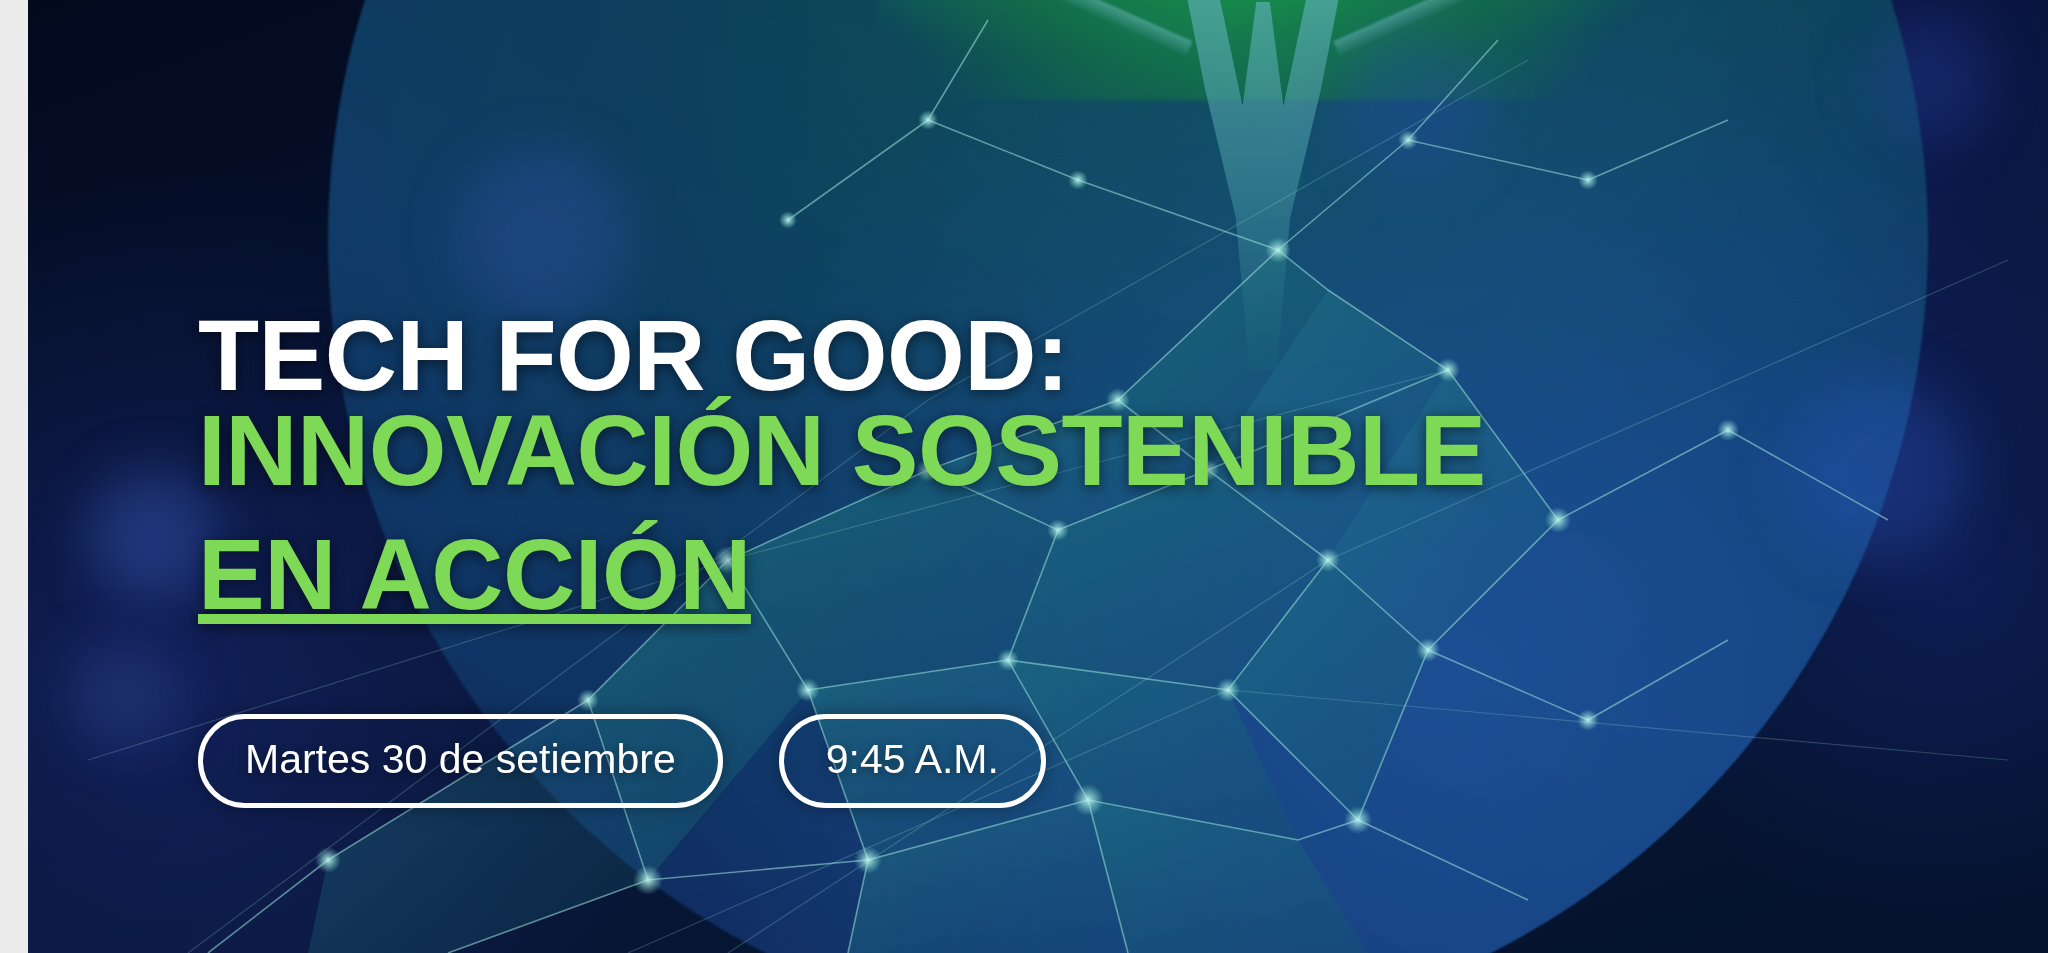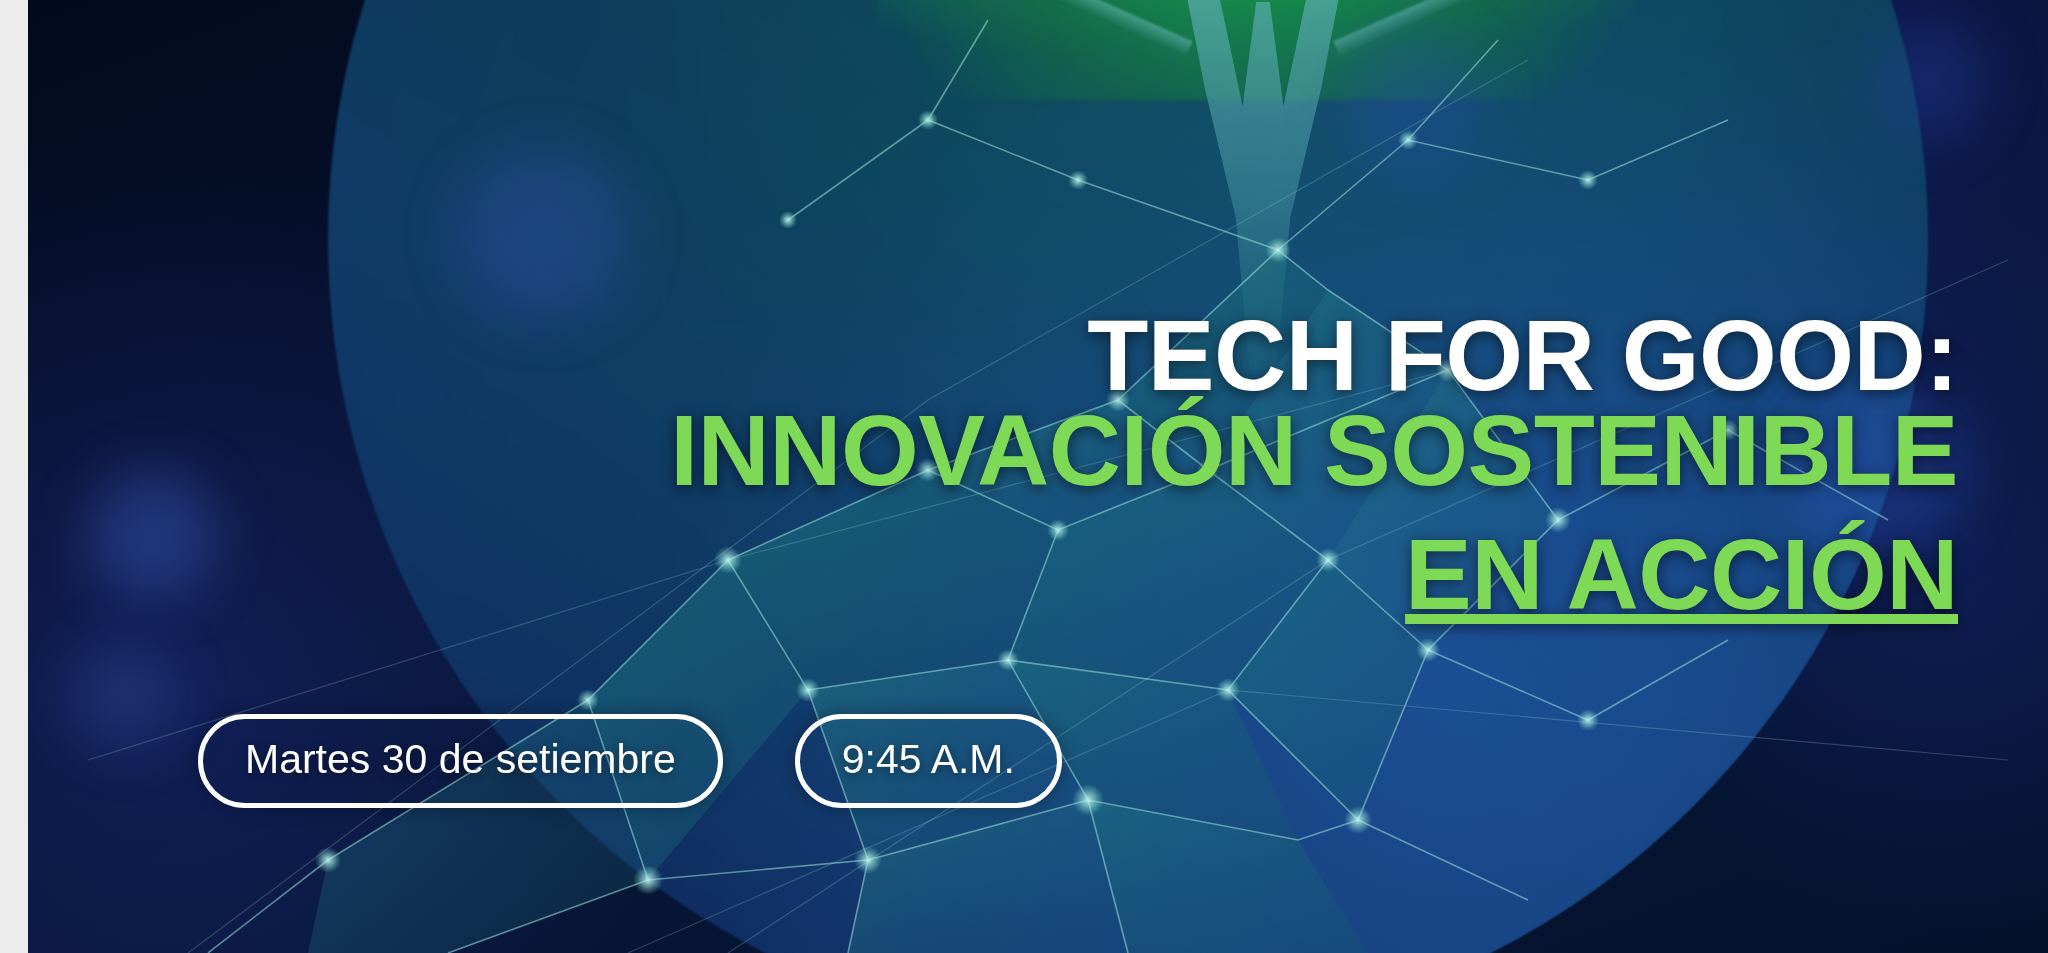--- a/index.html
+++ b/index.html
@@ -1,18 +1,18 @@
 <!DOCTYPE html>
 <html><head>
 <meta charset="utf-8">
 <style>
   html,body{margin:0;padding:0;background:#ebebeb;}
   body{width:2048px;height:953px;overflow:hidden;font-family:"Liberation Sans",sans-serif;}
 
-  #root{position:relative;width:2048px;height:953px;background:#6d28d9;text-align:right;}
+  #root{position:relative;width:2048px;height:953px;background:#6d28d9;}
 
   
   .gutter{position:absolute;left:0;top:0;width:28px;height:953px;background:#ececec;}
 
   
   .banner{
     position:absolute;left:28px;top:0;width:2020px;height:953px;overflow:hidden;
     background:
       radial-gradient(circle at 7% 72%, rgba(26,42,120,.55) 0%, rgba(26,42,120,0) 26%),
       radial-gradient(circle at 88% 12%, rgba(28,38,140,.40) 0%, rgba(28,38,140,0) 22%),
@@ -68,21 +68,21 @@
     position:absolute;left:0;width:1760px;
     font-weight:bold;letter-spacing:-.5px;line-height:1.0;
     font-size:100px;
     text-shadow:0 3px 14px rgba(0,0,0,.55);
     white-space:nowrap;
   }
   .t1{top:305px;color:#ffffff;}
   .t2{top:400px;color:#7ed957;}
   .t3{top:524px;color:#7ed957;text-decoration:underline;}
 
-  .pills{position:absolute;left:0;top:714px;display:flex;gap:72px;align-items:center;}
+  .pills{position:absolute;left:0;top:714px;display:flex;gap:56px;align-items:center;}
   .pill{
     border:5px solid #ffffff;border-radius:999px;
     color:#ffffff;font-size:41px;font-weight:400;
     padding:14px 42px 18px 42px;
     background:transparent;
     white-space:nowrap;
     text-shadow:0 2px 10px rgba(0,0,0,.45);
     box-shadow:0 0 16px rgba(0,0,0,.35);
     display:flex;align-items:center;justify-content:center;
     height:52px;

